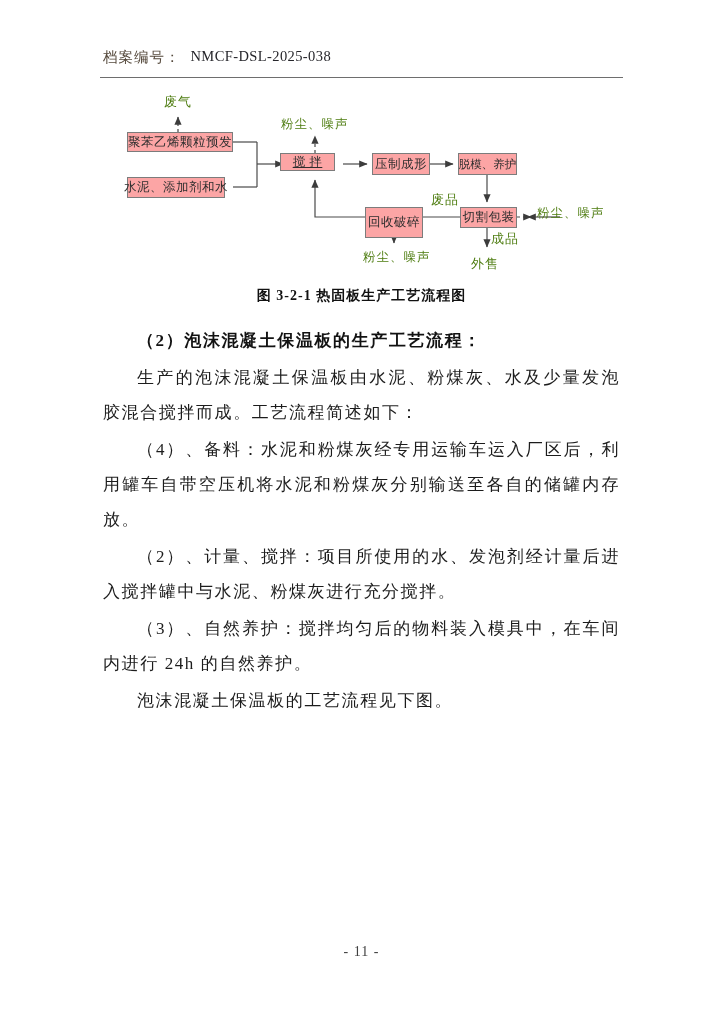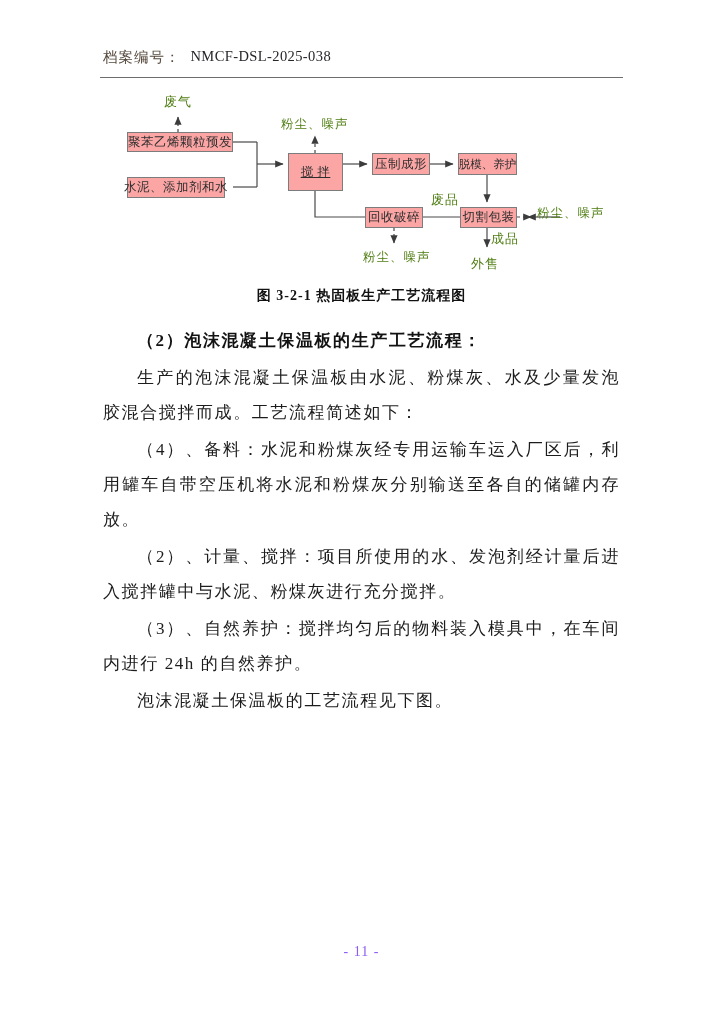--- a/index.html
+++ b/index.html
@@ -24,21 +24,21 @@
     display:flex;align-items:center;justify-content:center;
     white-space:nowrap;letter-spacing:.5px;box-sizing:border-box;
   }
   .flbl{position:absolute;white-space:nowrap;letter-spacing:1px;color:#4d7c0f;}
   .caption{position:absolute;top:287px;left:0;width:723px;text-align:center;font-weight:bold;font-size:14px;letter-spacing:1px;color:#111;}
   
   .body-text{position:absolute;top:323px;left:103px;width:517px;font-size:17px;line-height:35px;letter-spacing:1.6px;text-align:justify;color:#1c1c1c;}
   .body-text p{margin:0 0 2px;text-indent:2em;}
   .body-text p.bold{font-weight:bold;color:#121212;}
   
-  .footer{position:absolute;top:944px;left:0;width:723px;text-align:center;font-size:14px;color:#8b5cf6;letter-spacing:1px;}
+  .footer{position:absolute;top:944px;left:0;width:723px;text-align:center;font-size:14px;color:#404040;letter-spacing:1px;}
 </style>
 </head>
 <body>
 
 <div class="page">
 
   <div class="hdr">
     <span class="hdr-right">
       <span class="hdr-archive-label">档案编号：</span>
       <span class="hdr-archive-no">NMCF-DSL-2025-038</span>
@@ -66,25 +66,25 @@
         <path d="M460,127 H428" marker-end="url(#arr)"></path>
         <path d="M365,127 H215 V90" marker-end="url(#arr)"></path>
         <path d="M294,138 V153" stroke-dasharray="3,3" marker-end="url(#arr)"></path>
         <path d="M417,127 H431" stroke-dasharray="3,3" marker-end="url(#arr)"></path>
         <path d="M387,138 V157" marker-end="url(#arr)"></path>
       </g>
     </svg>
 
     <div class="fbox" style="left:27px;top:42px;width:106px;height:20px;">聚苯乙烯颗粒预发</div>
     <div class="fbox" style="left:27px;top:87px;width:98px;height:21px;">水泥、添加剂和水</div>
-    <div class="fbox" style="left:188px;top:63px;width:55px;height:38px;text-decoration:underline;">搅  拌</div>
+    <div class="fbox" style="left:180px;top:63px;width:55px;height:18px;text-decoration:underline;">搅  拌</div>
     <div class="fbox" style="left:272px;top:63px;width:58px;height:22px;">压制成形</div>
     <div class="fbox" style="left:358px;top:63px;width:59px;height:22px;font-size:11.5px;letter-spacing:0;">脱模、养护</div>
     <div class="fbox" style="left:360px;top:117px;width:57px;height:21px;">切割包装</div>
-    <div class="fbox" style="left:265px;top:117px;width:58px;height:21px;">回收破碎</div>
+    <div class="fbox" style="left:265px;top:117px;width:58px;height:31px;">回收破碎</div>
 
     <div class="flbl" style="left:64px;top:3px;font-size:13px;">废气</div>
     <div class="flbl" style="left:181px;top:26px;font-size:12.5px;">粉尘、噪声</div>
     <div class="flbl" style="left:331px;top:101px;font-size:13px;">废品</div>
     <div class="flbl" style="left:437px;top:115px;font-size:12.5px;">粉尘、噪声</div>
     <div class="flbl" style="left:391px;top:140px;font-size:13px;">成品</div>
     <div class="flbl" style="left:371px;top:165px;font-size:13px;">外售</div>
     <div class="flbl" style="left:263px;top:159px;font-size:12.5px;">粉尘、噪声</div>
   </div>
 

